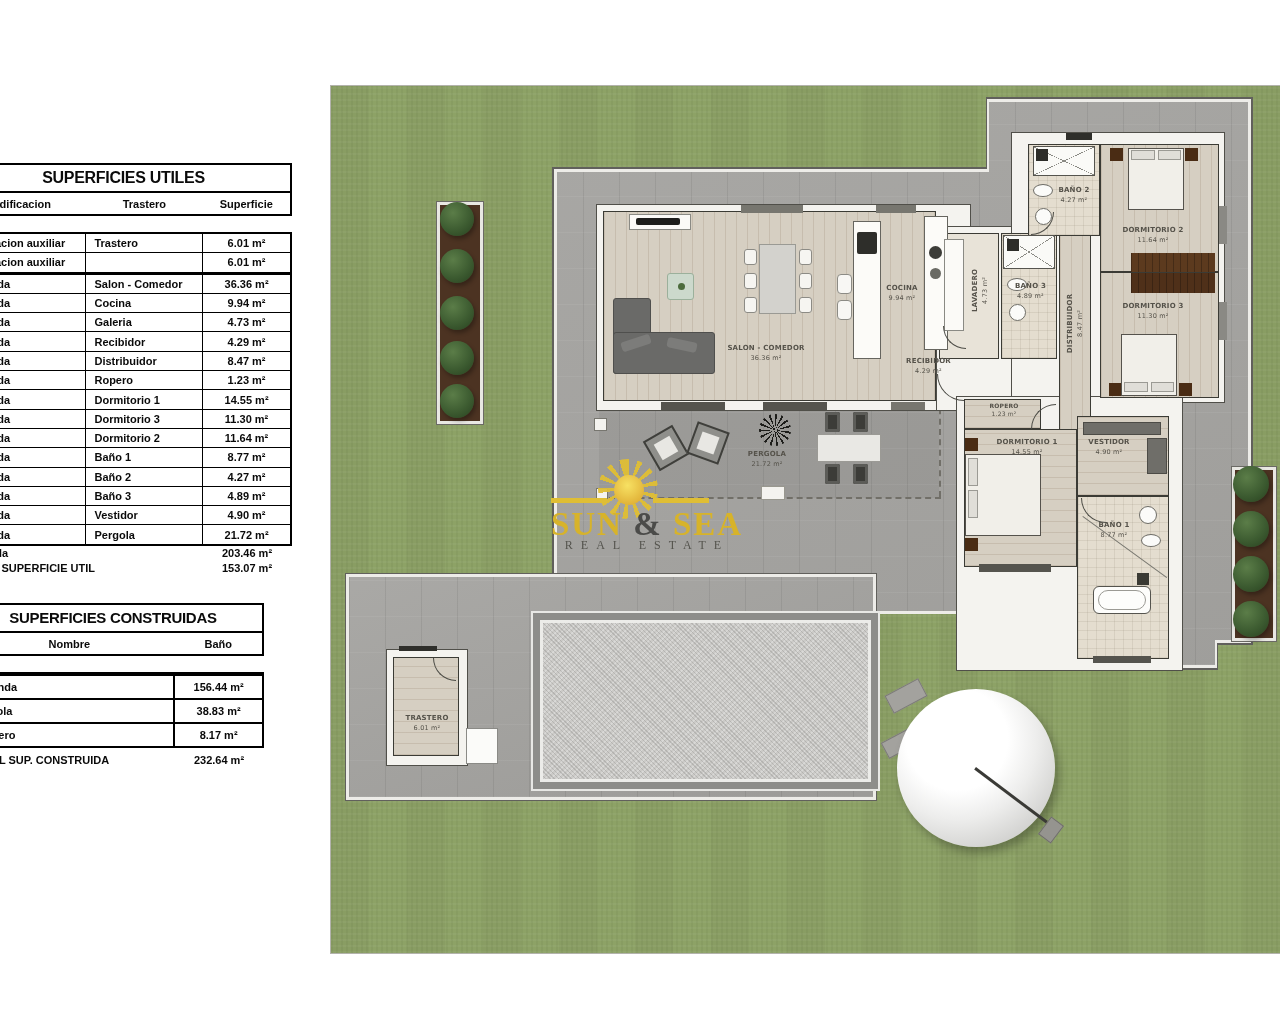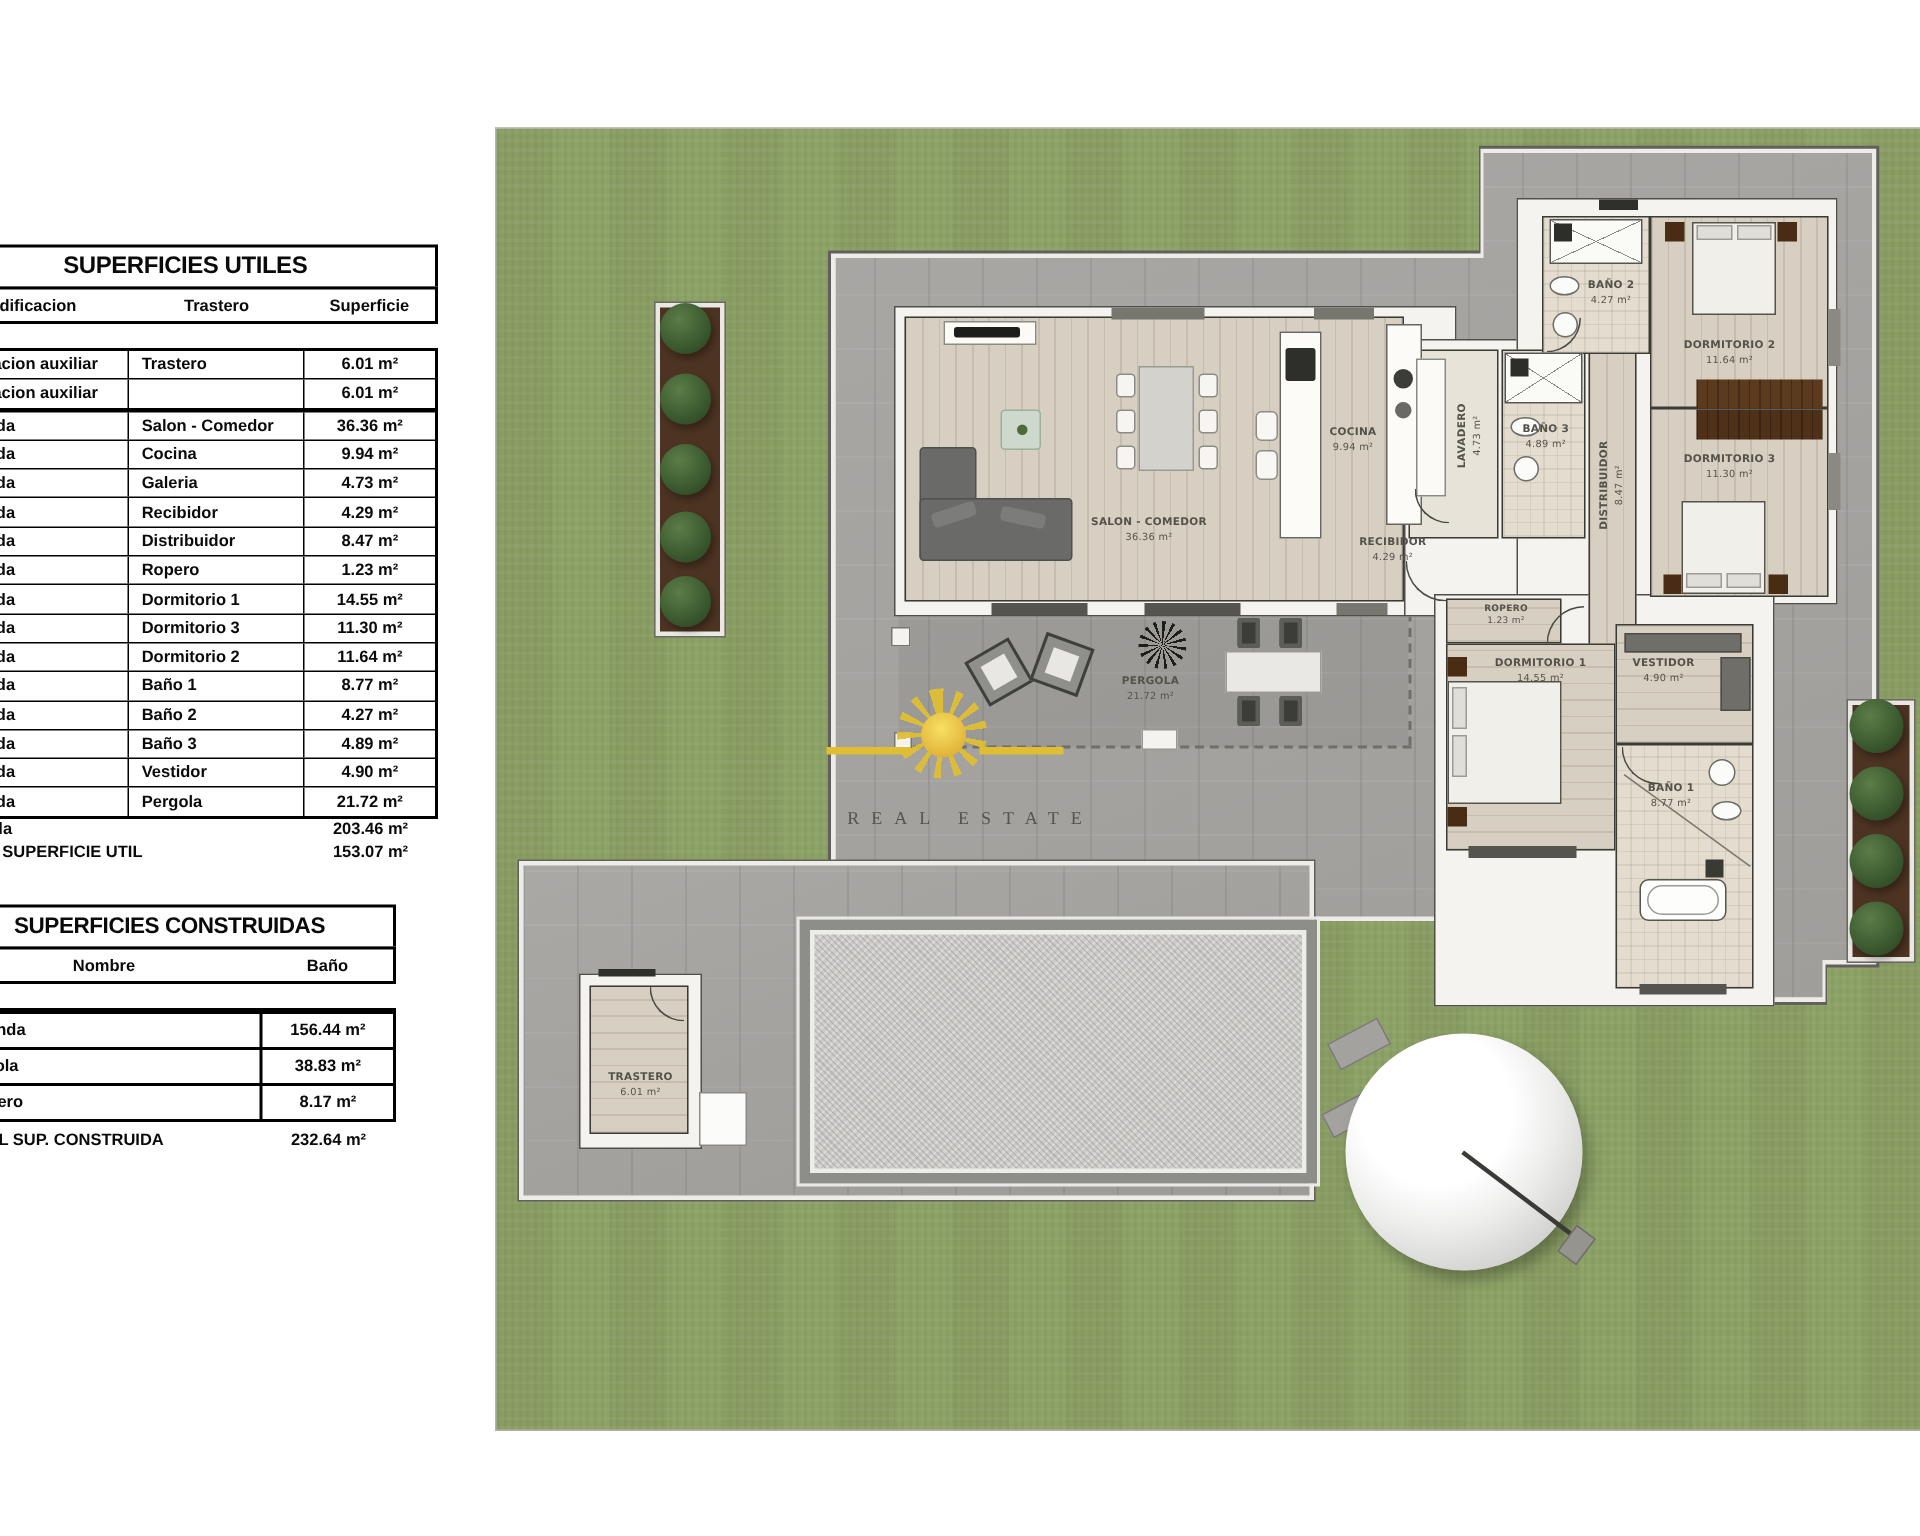--- a/index.html
+++ b/index.html
@@ -423,16 +423,17 @@
       </div>
     <div class="rlabel" style="left:66px;top:628px;width:60px;">
         <span>TRASTERO</span>
         <span class="ar">6.01 m²</span>
       </div>
 
     <div class="abs" style="left:267px;top:373px;width:60px;height:60px;border-radius:50%;background:repeating-conic-gradient(from -8deg, rgba(223,190,52,.95) 0 10deg, transparent 10deg 27deg);z-index:60;"></div>
     <div class="abs" style="left:283px;top:389px;width:30px;height:30px;border-radius:50%;background:radial-gradient(circle at 45% 35%, #f7e163, #daa32a);z-index:61;"></div>
     <div class="abs" style="left:220px;top:412px;width:56px;height:5px;background:#dfbe34;z-index:61;"></div>
     <div class="abs" style="left:322px;top:412px;width:56px;height:5px;background:#dfbe34;z-index:61;"></div>
+    <div id="wm-text1"><span class="gold">SUN</span> <span class="amp">&amp;</span> <span class="gold">SEA</span></div>
     <div id="wm-text2">REAL ESTATE</div>
 
   </div>
 </div>
 
 </body></html>

